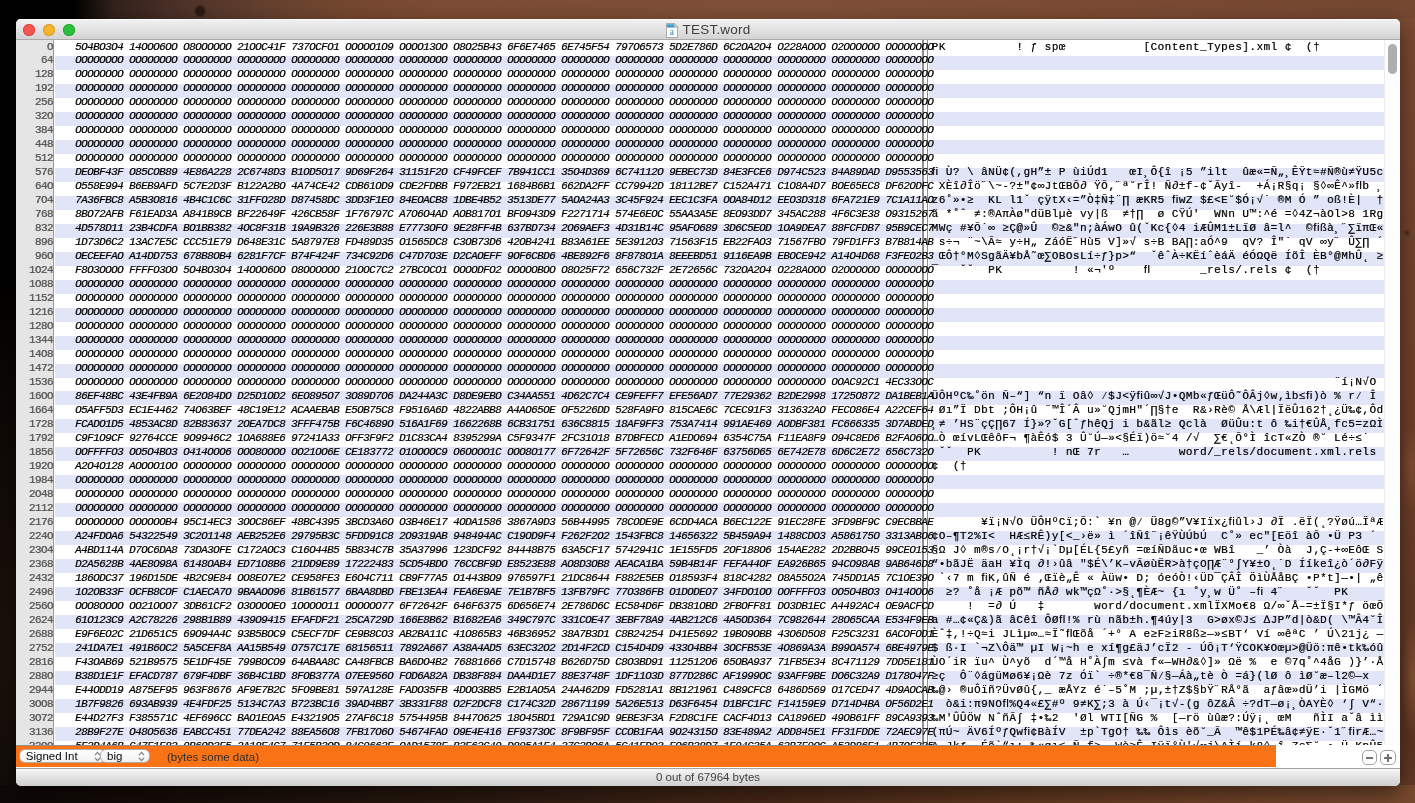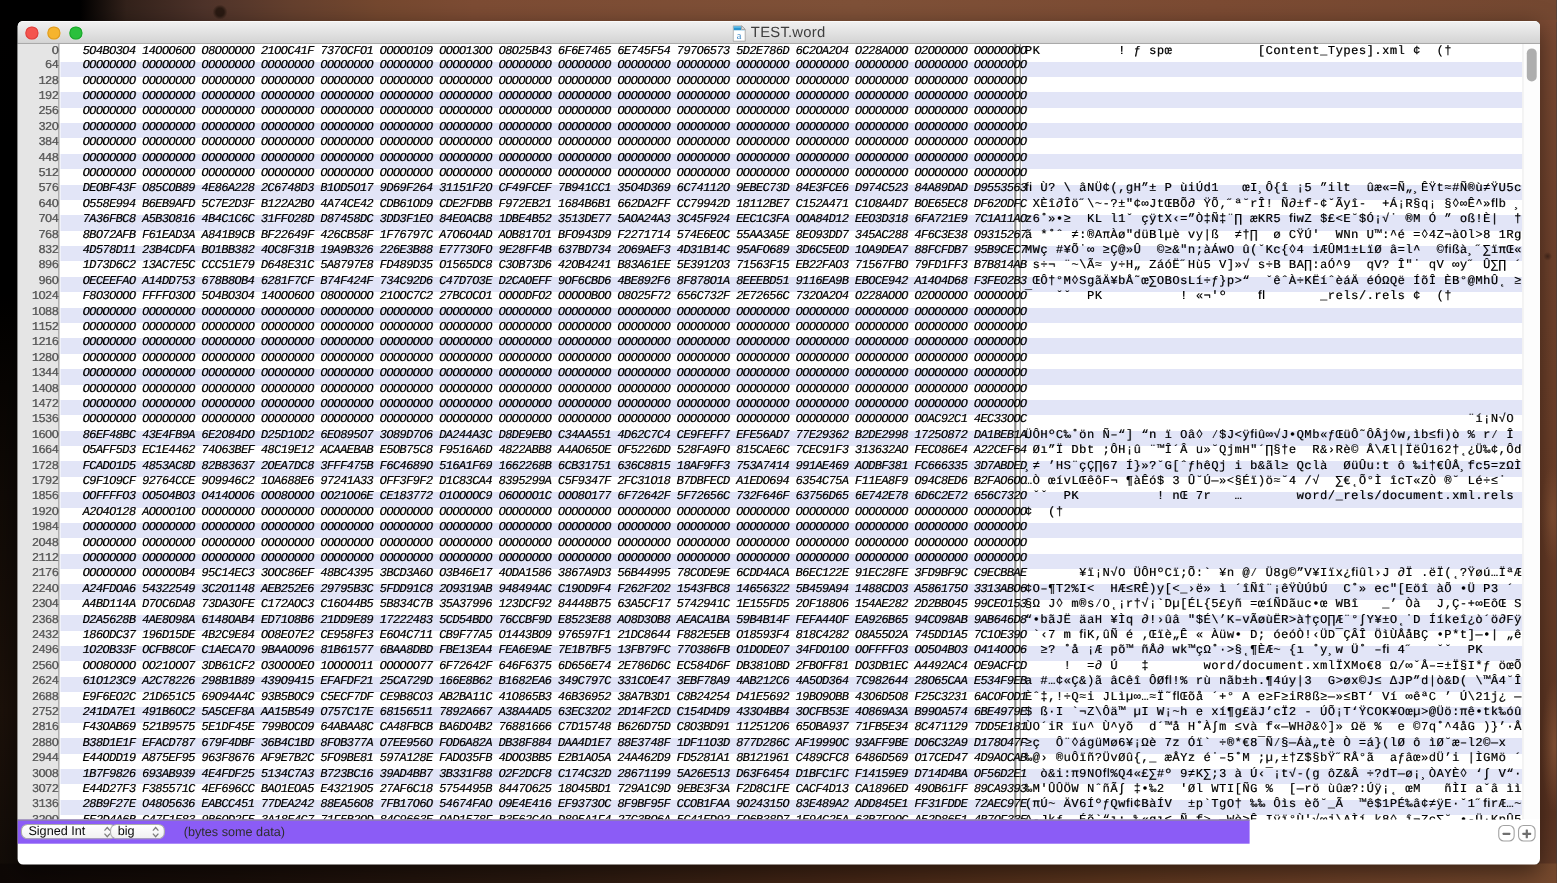--- a/index.html
+++ b/index.html
@@ -24,21 +24,21 @@
   #hexstripes{position:absolute;left:39px;top:1.6px;bottom:-1.6px;width:866px;background:repeating-linear-gradient(180deg,#fff 0px,#fff 13.98px,#e2e5f7 13.98px,#e2e5f7 27.96px);}
   #ascstripes{position:absolute;left:913px;top:1.6px;bottom:-1.6px;width:455px;background:repeating-linear-gradient(180deg,#fff 0px,#fff 13.98px,#e2e5f7 13.98px,#e2e5f7 27.96px);}
   .divline{position:absolute;top:0;bottom:0;width:1.4px;background:#8f8f8f;}
   pre{margin:0;font-family:"Liberation Mono",monospace;font-size:11px;line-height:13.98px;letter-spacing:-0.6px;white-space:pre;color:#000;text-shadow:0.4px 0 0 rgba(0,0,0,0.5);position:absolute;top:0.12px;}
   #offpre{left:0;width:36.8px;text-align:right;color:#5a5a5a;}
   #hexpre{left:59px;font-style:italic;}
   #ascpre{left:915.6px;letter-spacing:0.46px;}
   #sbtrack{position:absolute;left:1368px;top:0;bottom:0;width:16px;background:#fdfdfd;border-left:1px solid #ececec;}
   #sbthumb{position:absolute;left:3.2px;top:3.2px;width:9px;height:30px;border-radius:4.5px;background:#aeaeae;}
 
-  #controls{position:absolute;left:0;top:726.4px;width:1120px;height:22.1px;background:#8b5cf6;border-top:1px solid #8f8f8f;}
+  #controls{position:absolute;left:0;top:726.4px;width:1260px;height:22.1px;background:#f97316;border-top:1px solid #8f8f8f;}
   .pop{position:absolute;top:2.7px;height:13.6px;background:linear-gradient(#ffffff,#f1f1f1);border:1px solid #adadad;border-radius:6px;font-size:11.5px;color:#0a0a0a;line-height:12.2px;padding:0 6px;}
   #pop1{left:2.8px;width:87.5px;}
   #pop2{left:84px;width:49.5px;}
   .chev{position:absolute;right:4px;top:1.2px;width:7px;height:11px;}
   .chev svg{display:block;}
   #selhint{position:absolute;left:151px;top:0;height:23px;line-height:23px;font-size:11.5px;color:#2e2e2e;}
   .zbtn{position:absolute;top:3.5px;width:15.6px;height:15.6px;border:1px solid #a2a2a2;border-radius:5px;}
   .zbtn i{position:absolute;left:3.3px;top:6.5px;width:7.6px;height:1.9px;background:#6f6f6f;border-radius:0.5px;}
   .zbtn b{position:absolute;left:6.2px;top:3.6px;width:1.9px;height:7.6px;background:#6f6f6f;border-radius:0.5px;}
   #zminus{left:1345.5px;}
@@ -254,13 +254,14 @@
     <div id="selhint">(bytes some data)</div>
     <div class="zbtn" id="zminus">
         <i></i>
       </div>
     <div class="zbtn" id="zplus">
         <i></i>
         <b></b>
       </div>
   </div>
 
+  <div id="statusbar">0 out of 67964 bytes</div>
 </div>
 
 </body></html>

